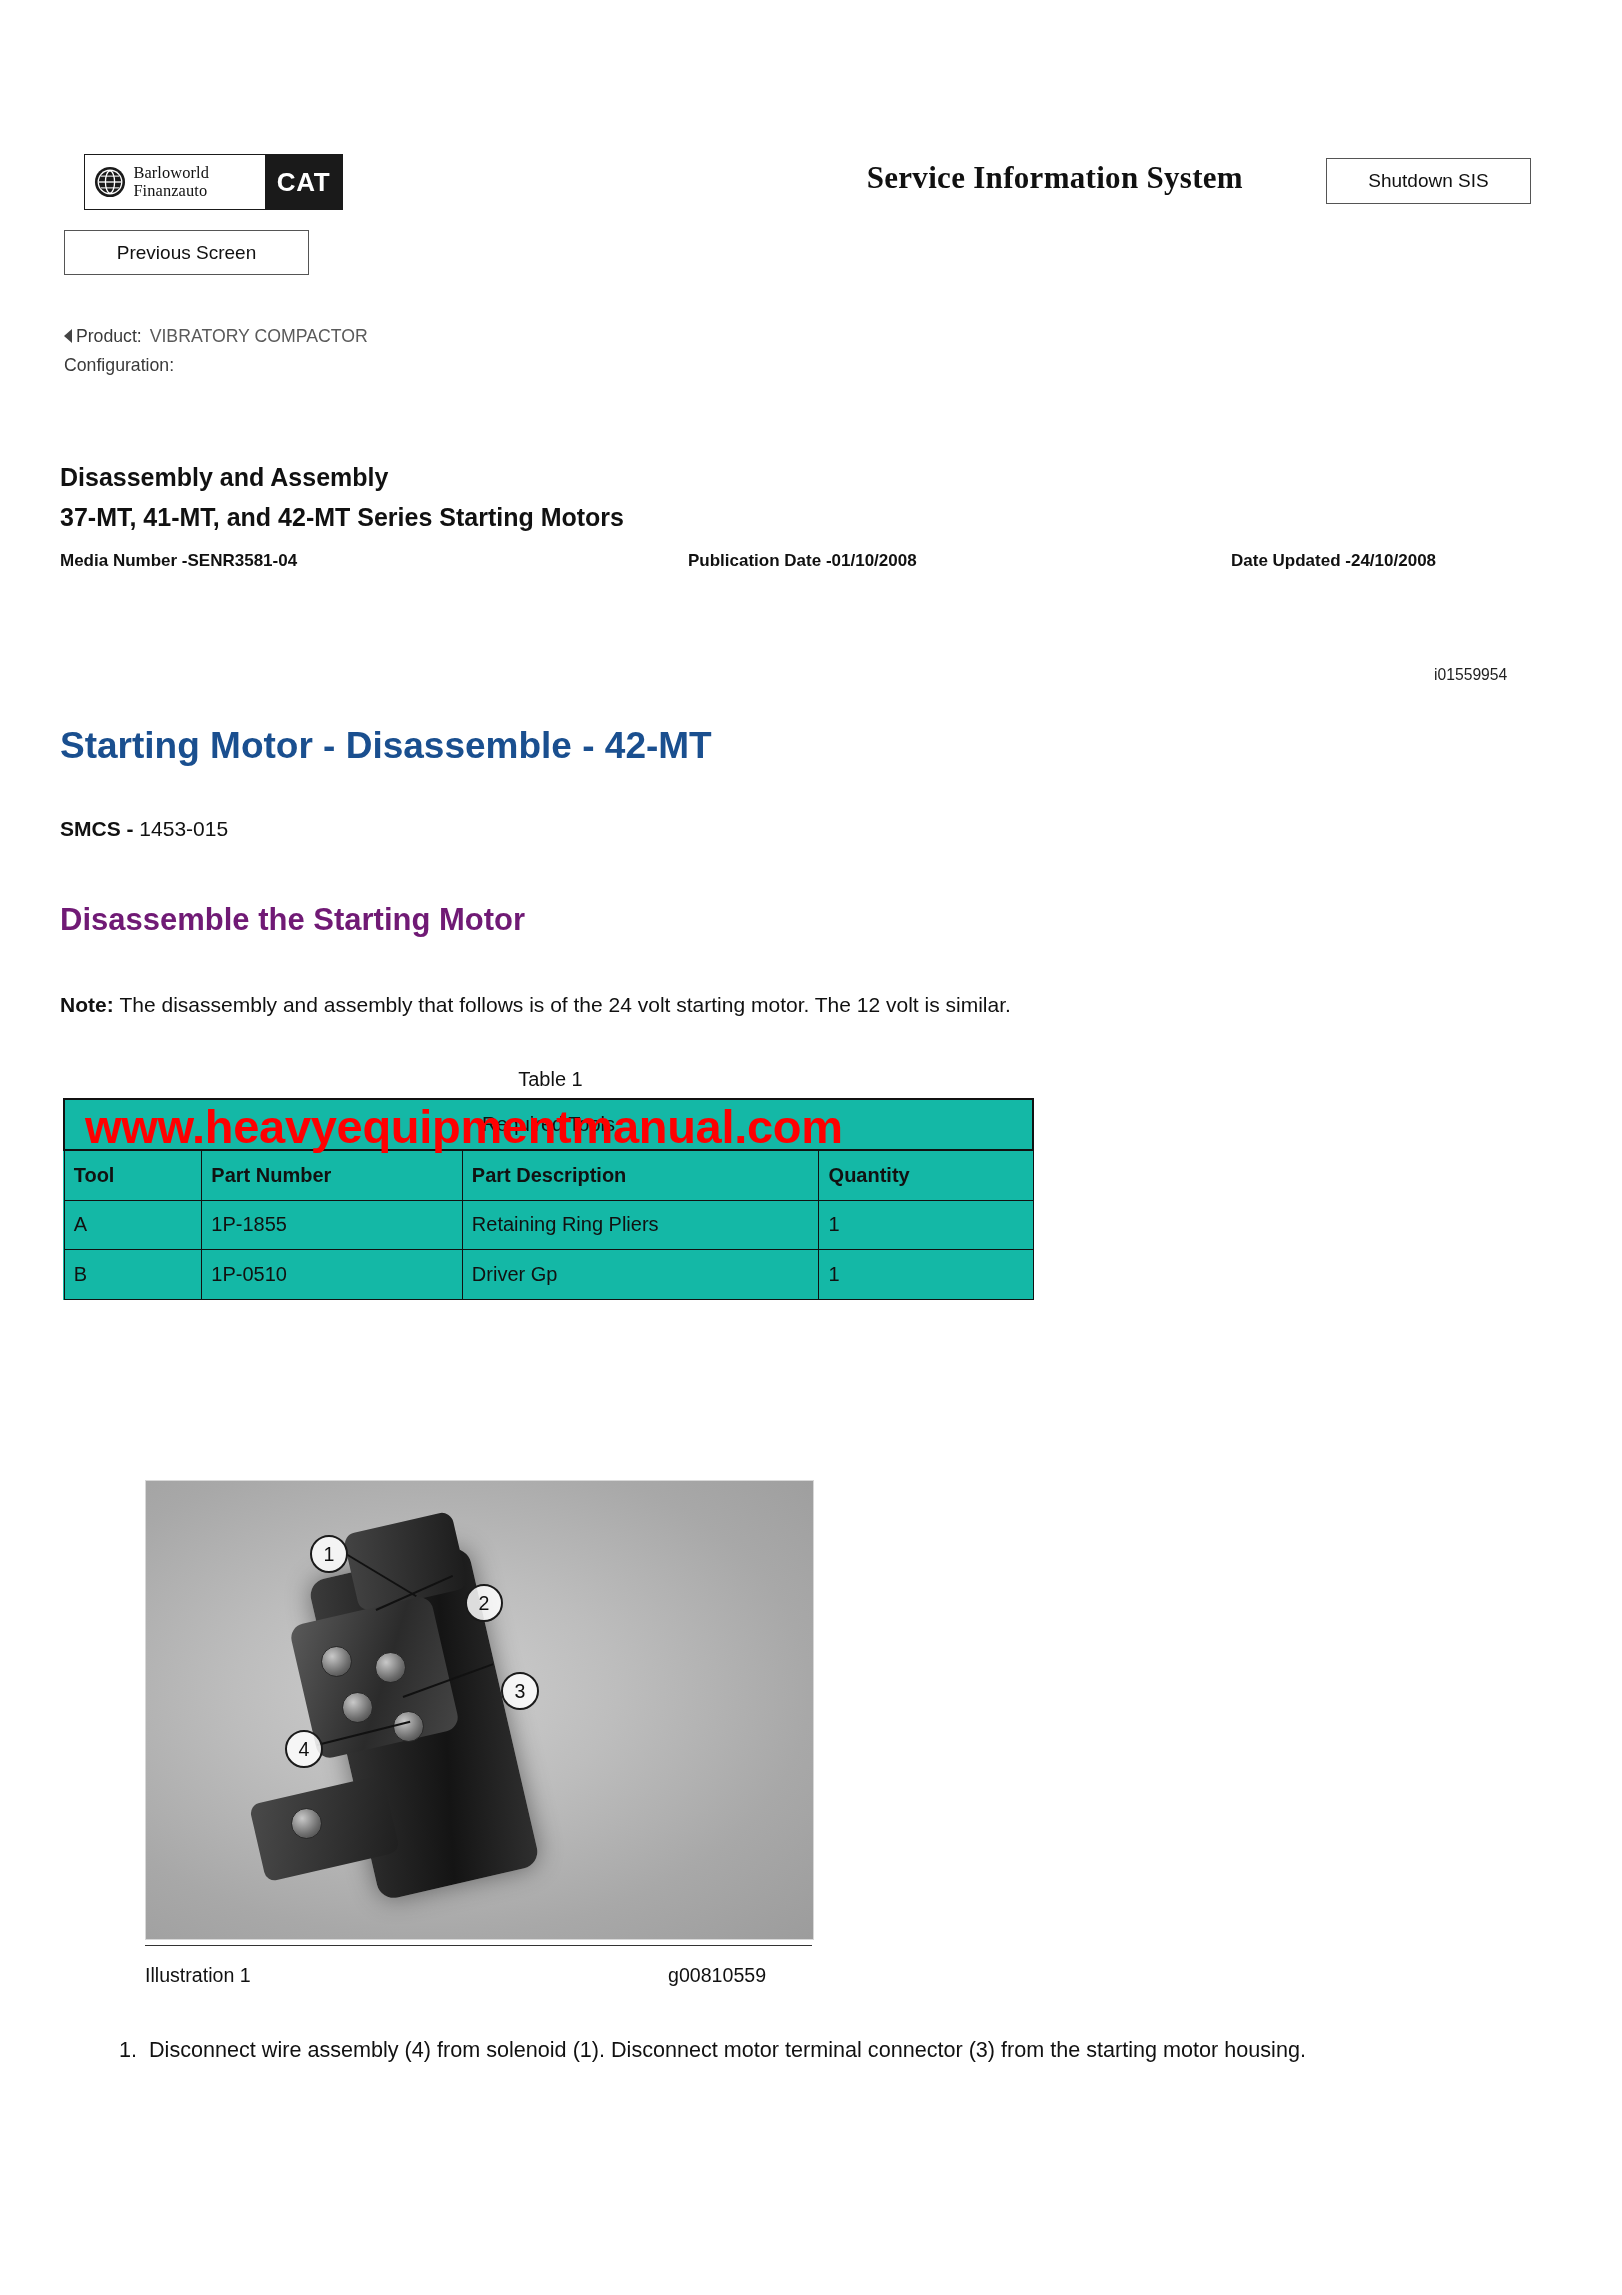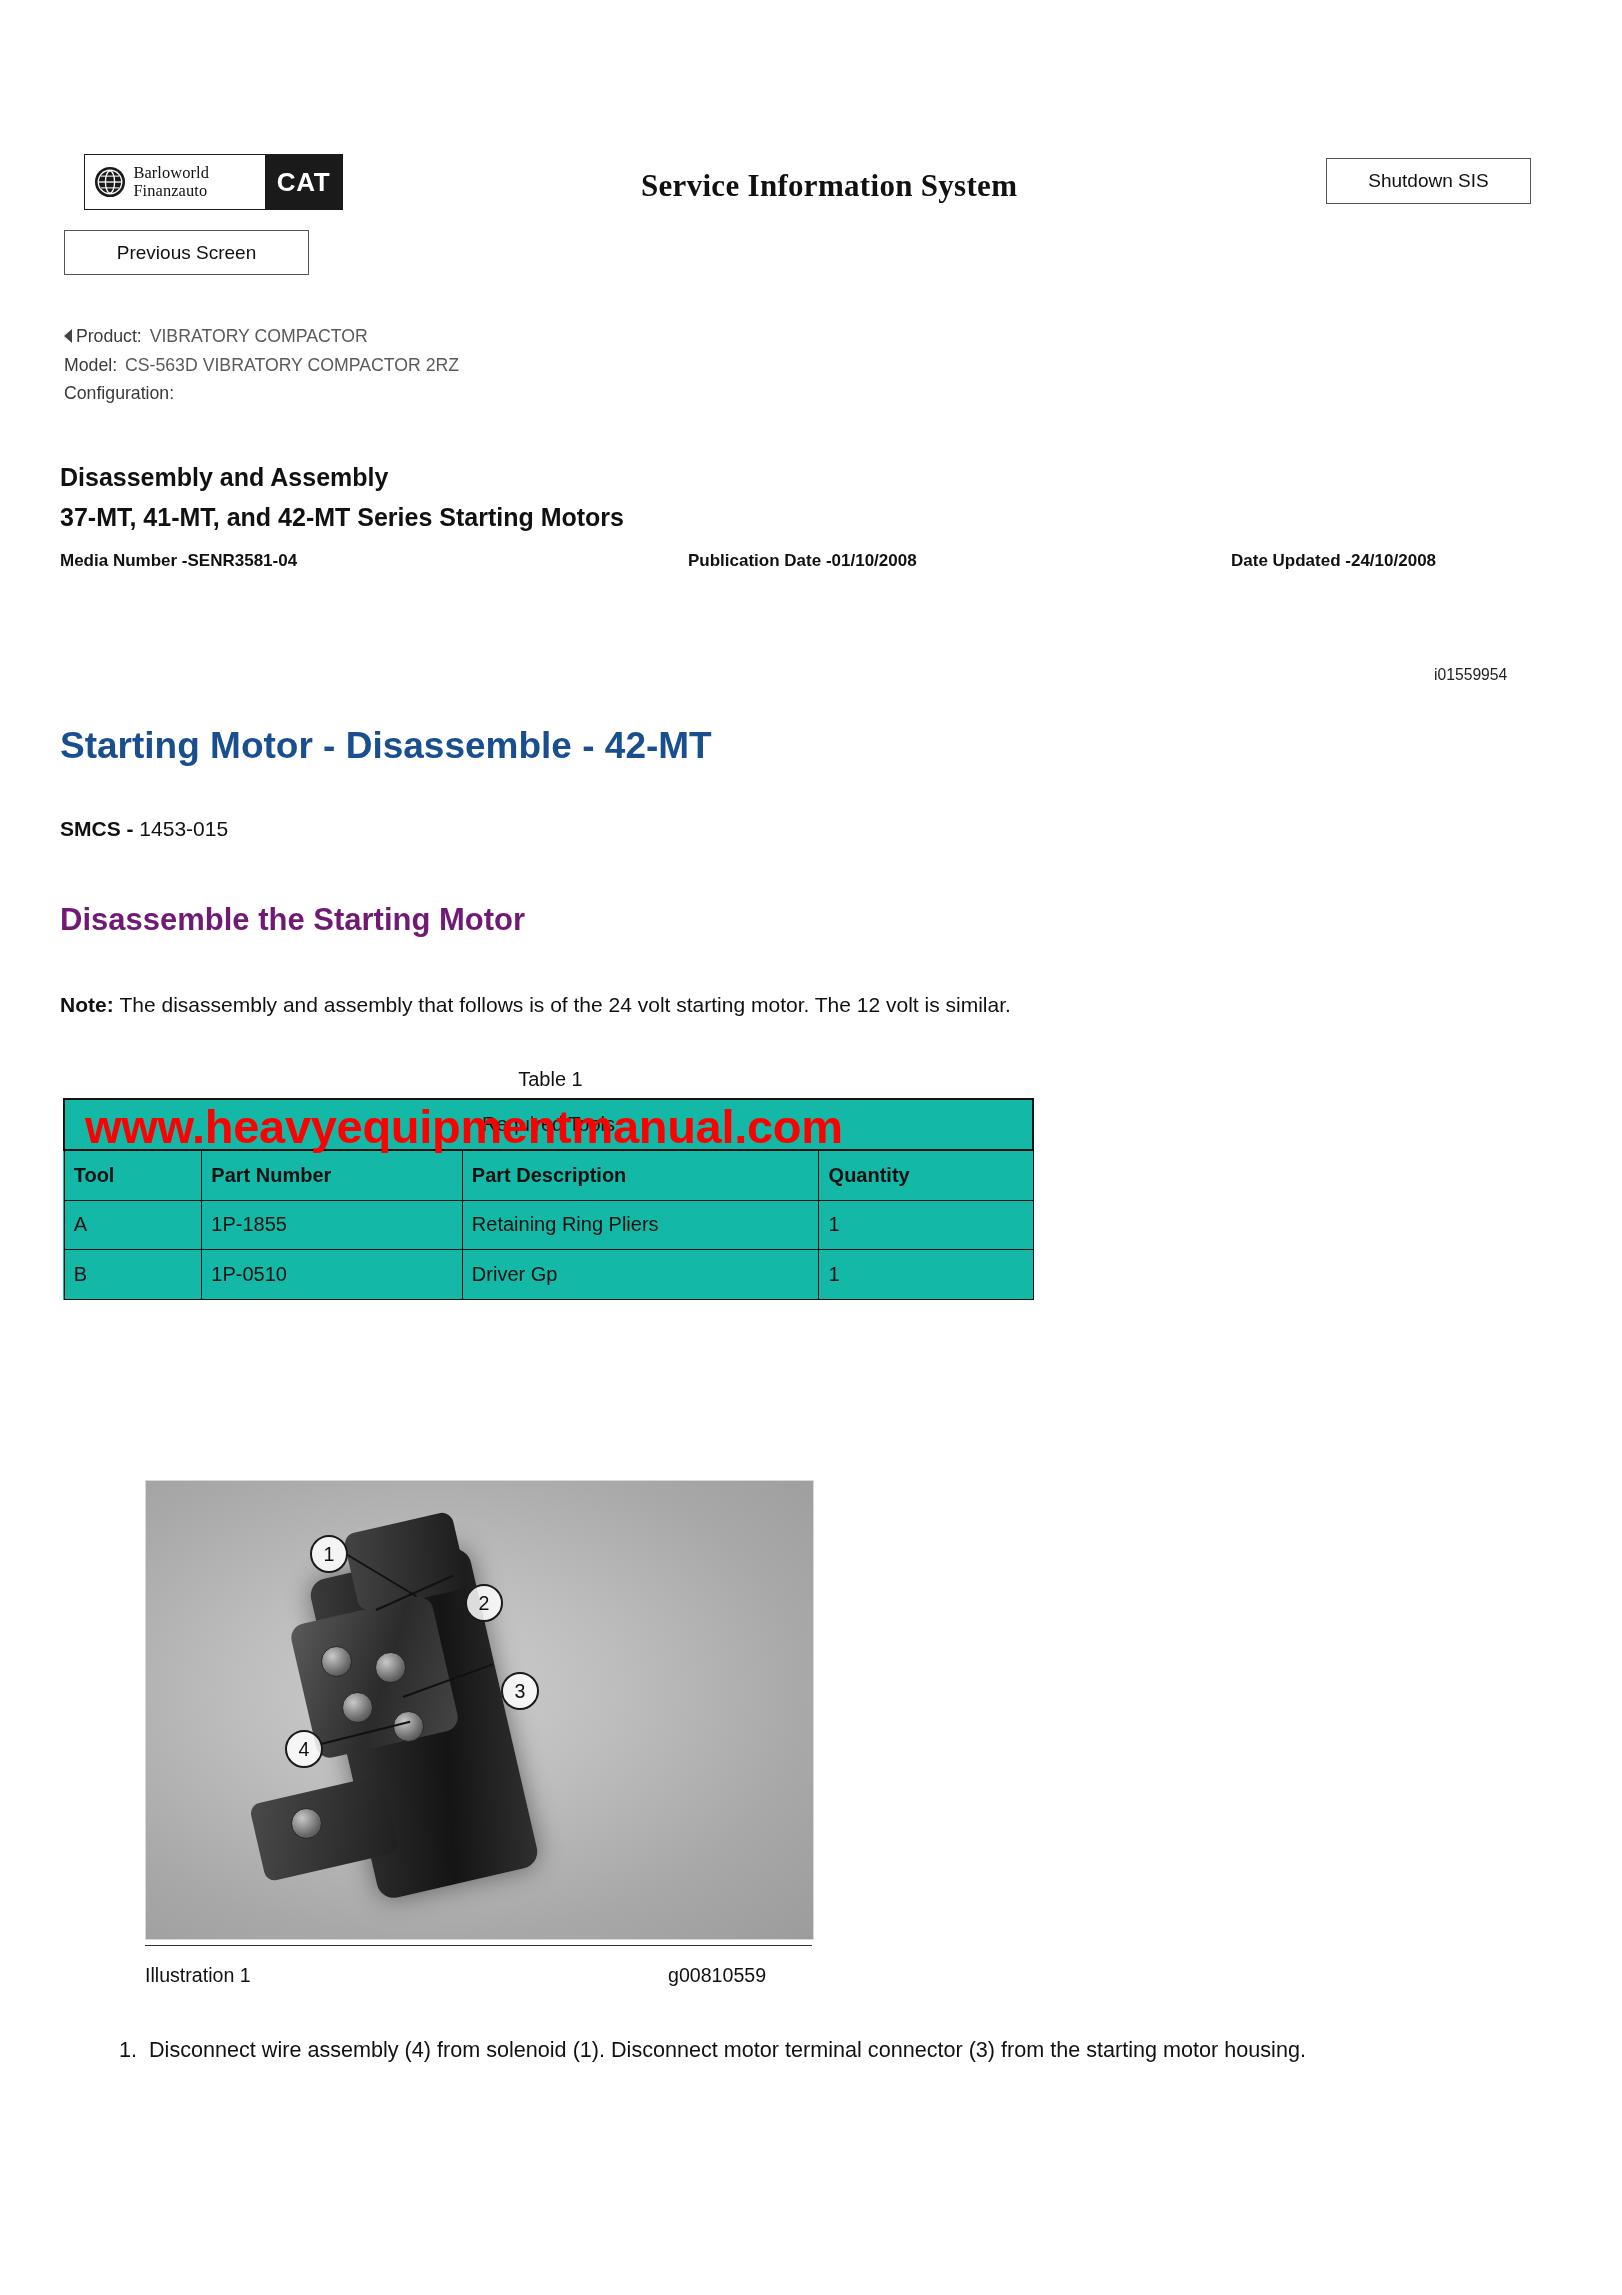--- a/index.html
+++ b/index.html
@@ -68,27 +68,26 @@
     font-size: 26px;
     font-weight: bold;
     letter-spacing: 0.7px;
   }
 
   .sis-title {
     position: absolute;
     left: 641px;
     top: 160px;
     width: 602px;
-    text-align: left;
+    text-align: right;
     font-family: "Liberation Serif", serif;
     font-size: 31px;
     font-weight: bold;
     color: #111111;
     letter-spacing: 0.3px;
-    margin-top: 8px;
   }
 
   .shutdown-btn {
     position: absolute;
     left: 1326px;
     top: 158px;
     width: 203px;
     height: 44px;
     border: 1.3px solid #555555;
     background: #ffffff;
@@ -441,24 +440,20 @@
 
   <div class="shutdown-btn">Shutdown SIS</div>
 
   <div class="prev-btn">Previous Screen</div>
 
   <div class="meta">
     <div class="meta-row">
       <span class="back-arrow"></span>
       <span class="meta-label">Product:</span>
       <span class="meta-value">VIBRATORY COMPACTOR</span>
-    </div>
-    <div class="meta-row">
-      <span class="meta-label">Model:</span>
-      <span class="meta-value">CS-563D VIBRATORY COMPACTOR 2RZ</span>
     </div>
     <div class="meta-row">
       <span class="meta-label">Configuration:</span>
     </div>
   </div>
 
   <div class="doc-title">Disassembly and Assembly</div>
   <div class="doc-subtitle">37-MT, 41-MT, and 42-MT Series Starting Motors</div>
   <div class="doc-meta-row">
     <span class="m1">Media Number -SENR3581-04</span>

